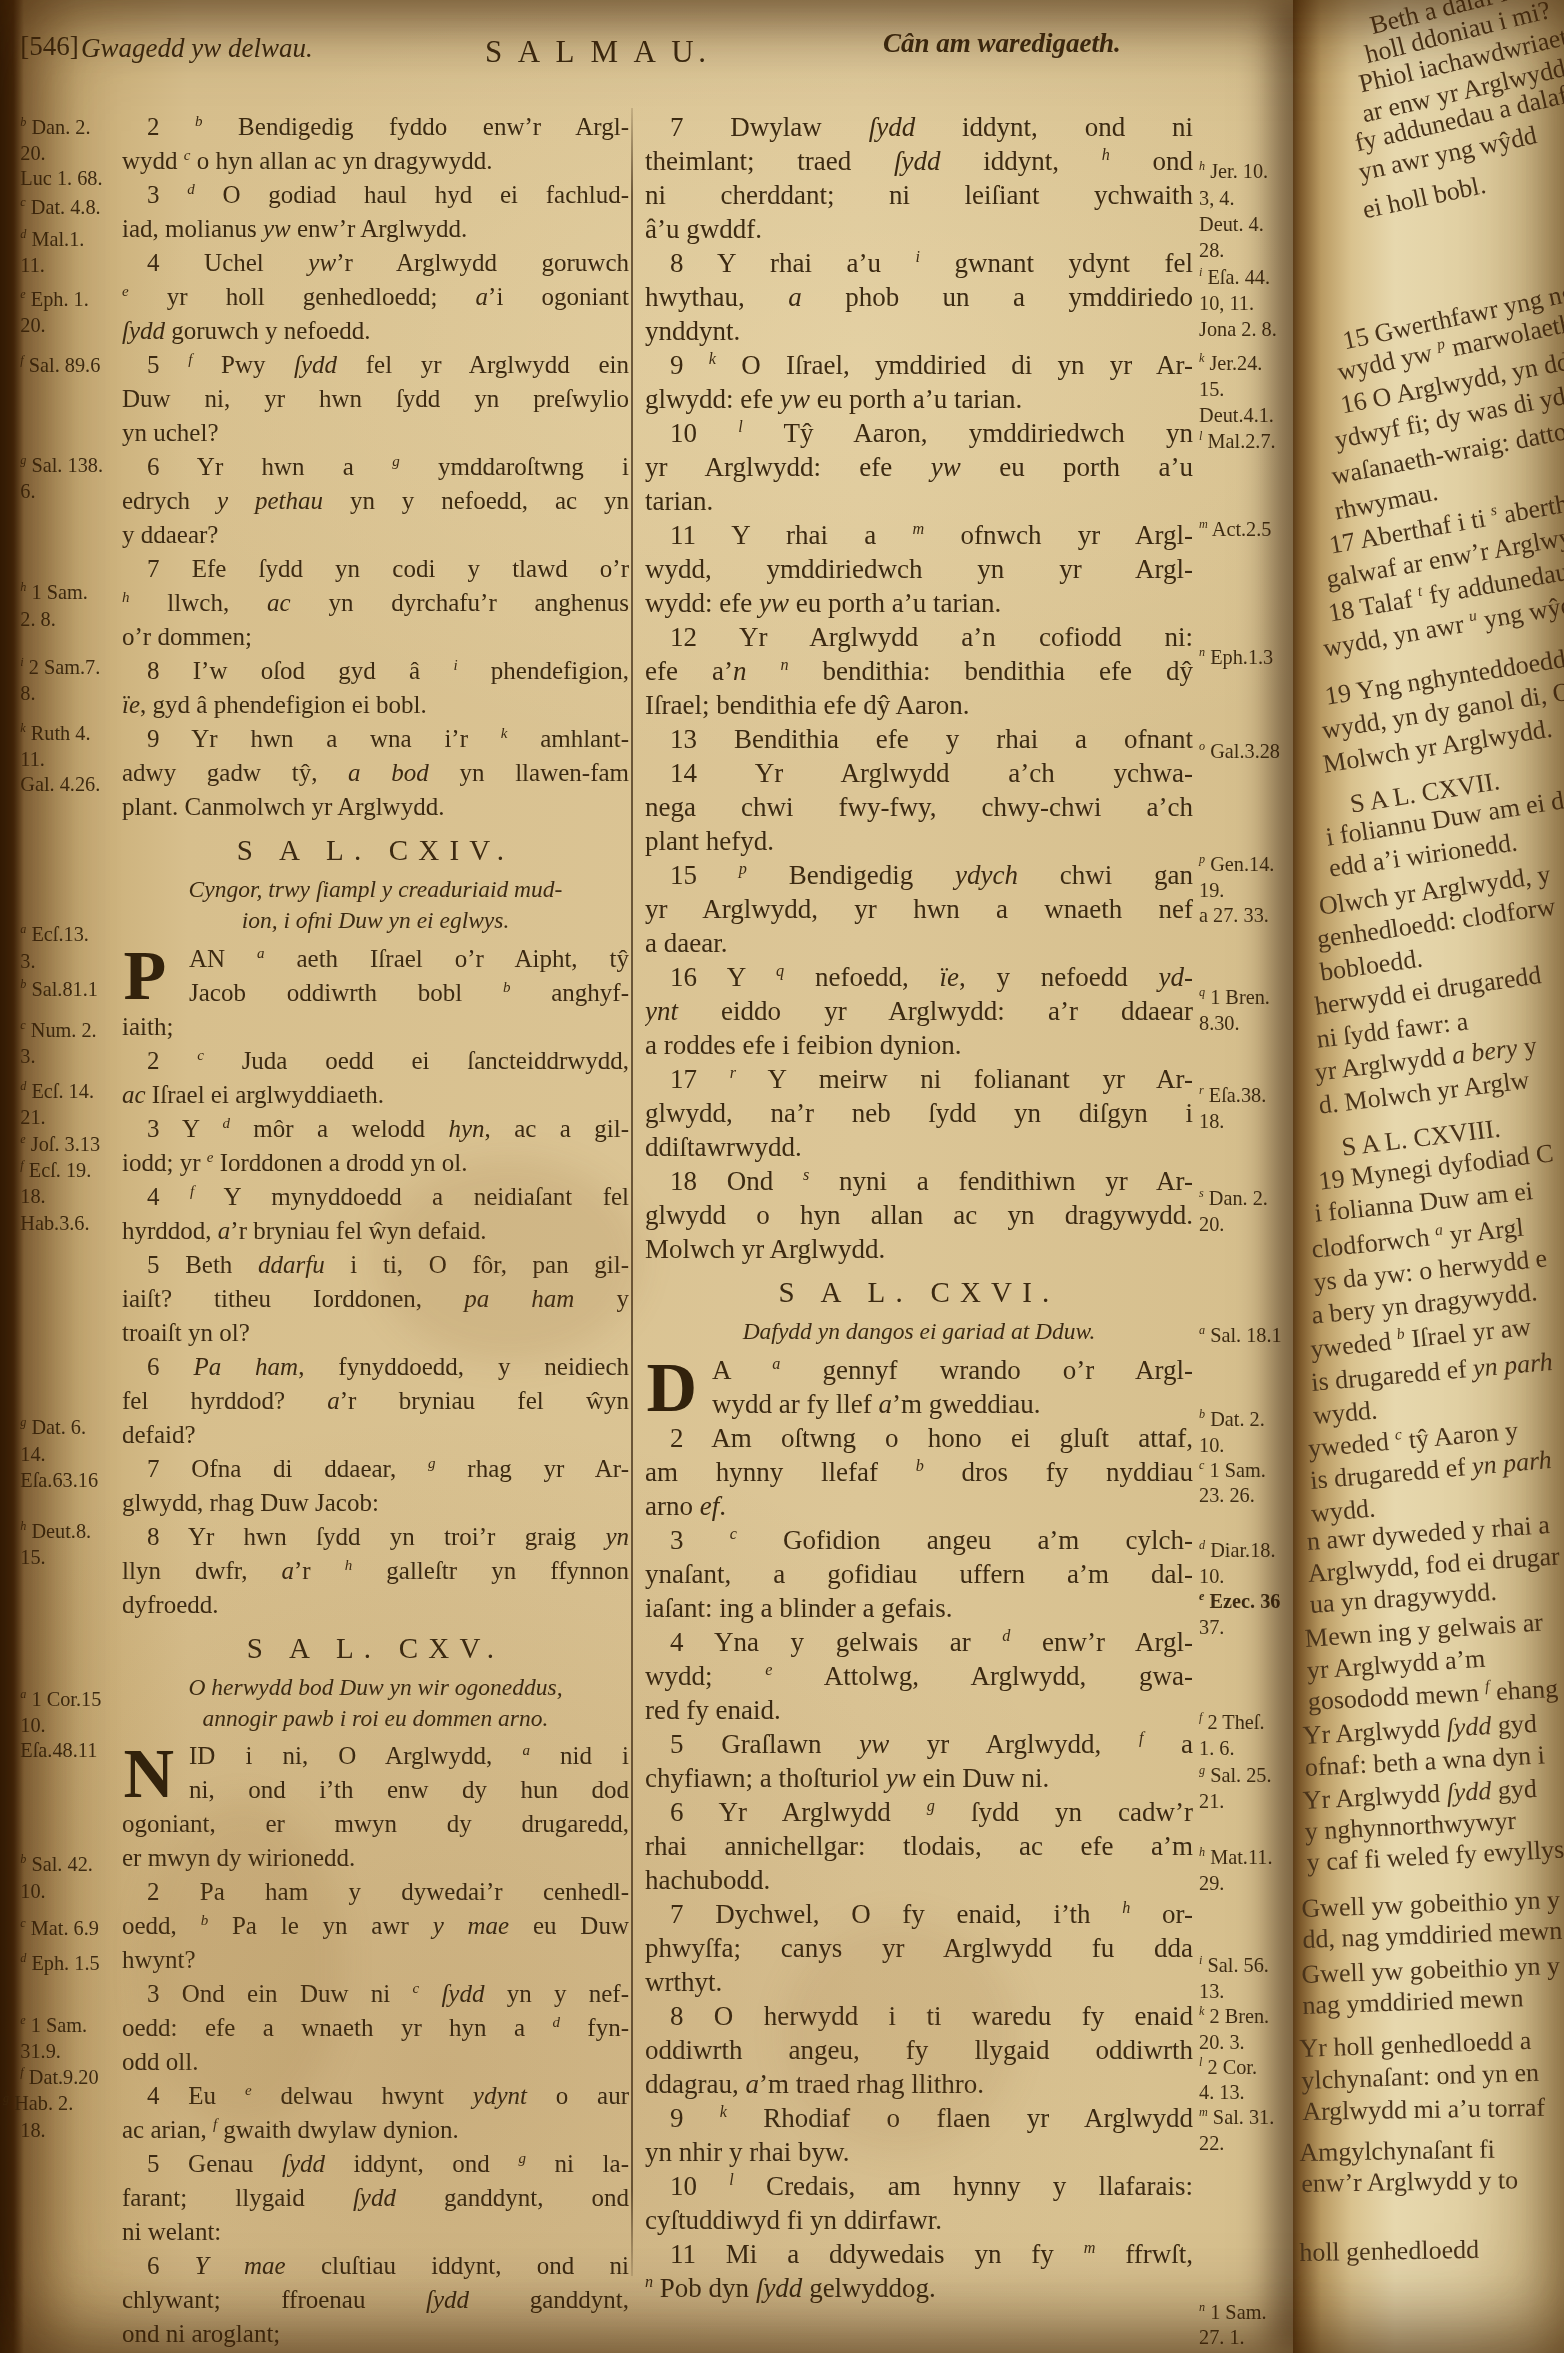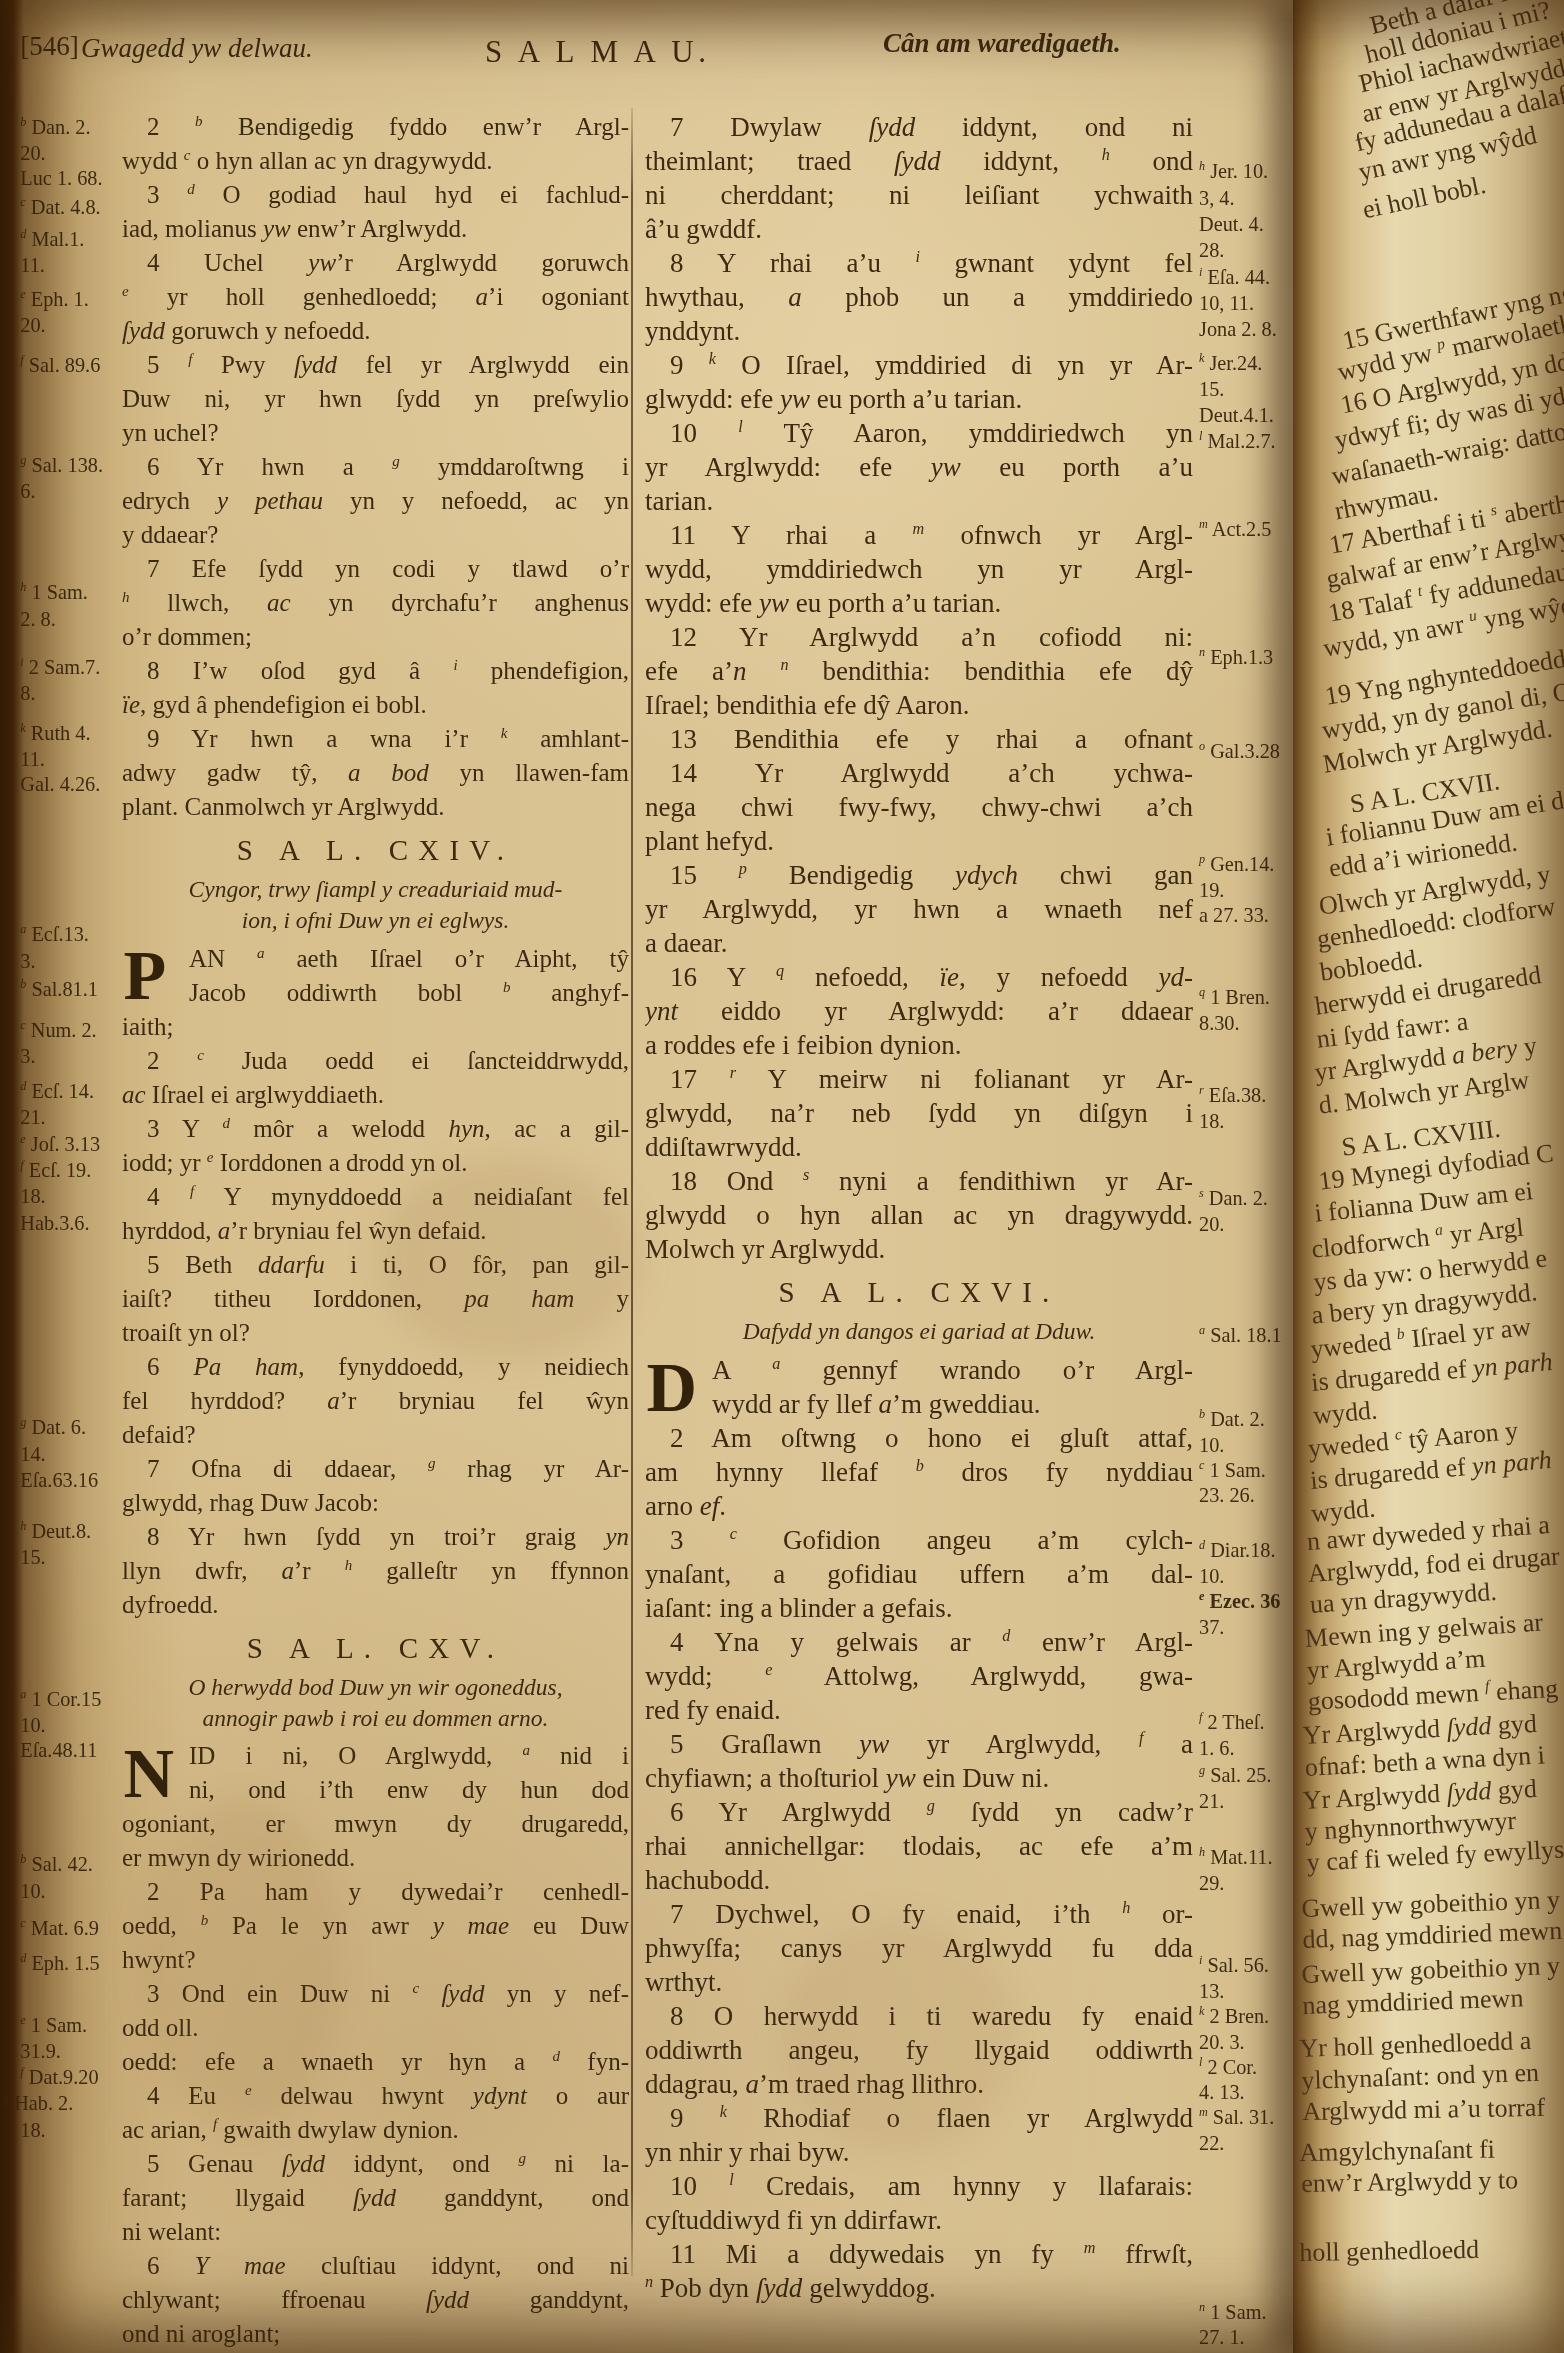--- a/index.html
+++ b/index.html
@@ -194,22 +194,22 @@
         <div class="vline">ogoniant, er mwyn dy drugaredd,</div>
         <div class="vline last">er mwyn dy wirionedd.</div>
       </div>
       <div class="verse">
         <div class="vline first">2 Pa ham y dywedai’r cenhedl-</div>
         <div class="vline">oedd, <sup>b</sup> Pa le yn awr <i>y mae</i> eu Duw</div>
         <div class="vline last">hwynt?</div>
       </div>
       <div class="verse">
         <div class="vline first">3 Ond ein Duw ni <sup>c</sup> <i>ſydd</i> yn y nef-</div>
+        <div class="vline">oedd: efe a wnaeth yr hyn a <sup>d</sup> fyn-</div>
         <div class="vline last">odd oll.</div>
-        <div class="vline">oedd: efe a wnaeth yr hyn a <sup>d</sup> fyn-</div>
       </div>
       <div class="verse">
         <div class="vline first">4 Eu <sup>e</sup> delwau hwynt <i>ydynt</i> o aur</div>
         <div class="vline last">ac arian, <sup>f</sup> gwaith dwylaw dynion.</div>
       </div>
       <div class="verse">
         <div class="vline first">5 Genau <i>ſydd</i> iddynt, ond <sup>g</sup> ni la-</div>
         <div class="vline">farant; llygaid <i>ſydd</i> ganddynt, ond</div>
         <div class="vline last">ni welant:</div>
       </div>

